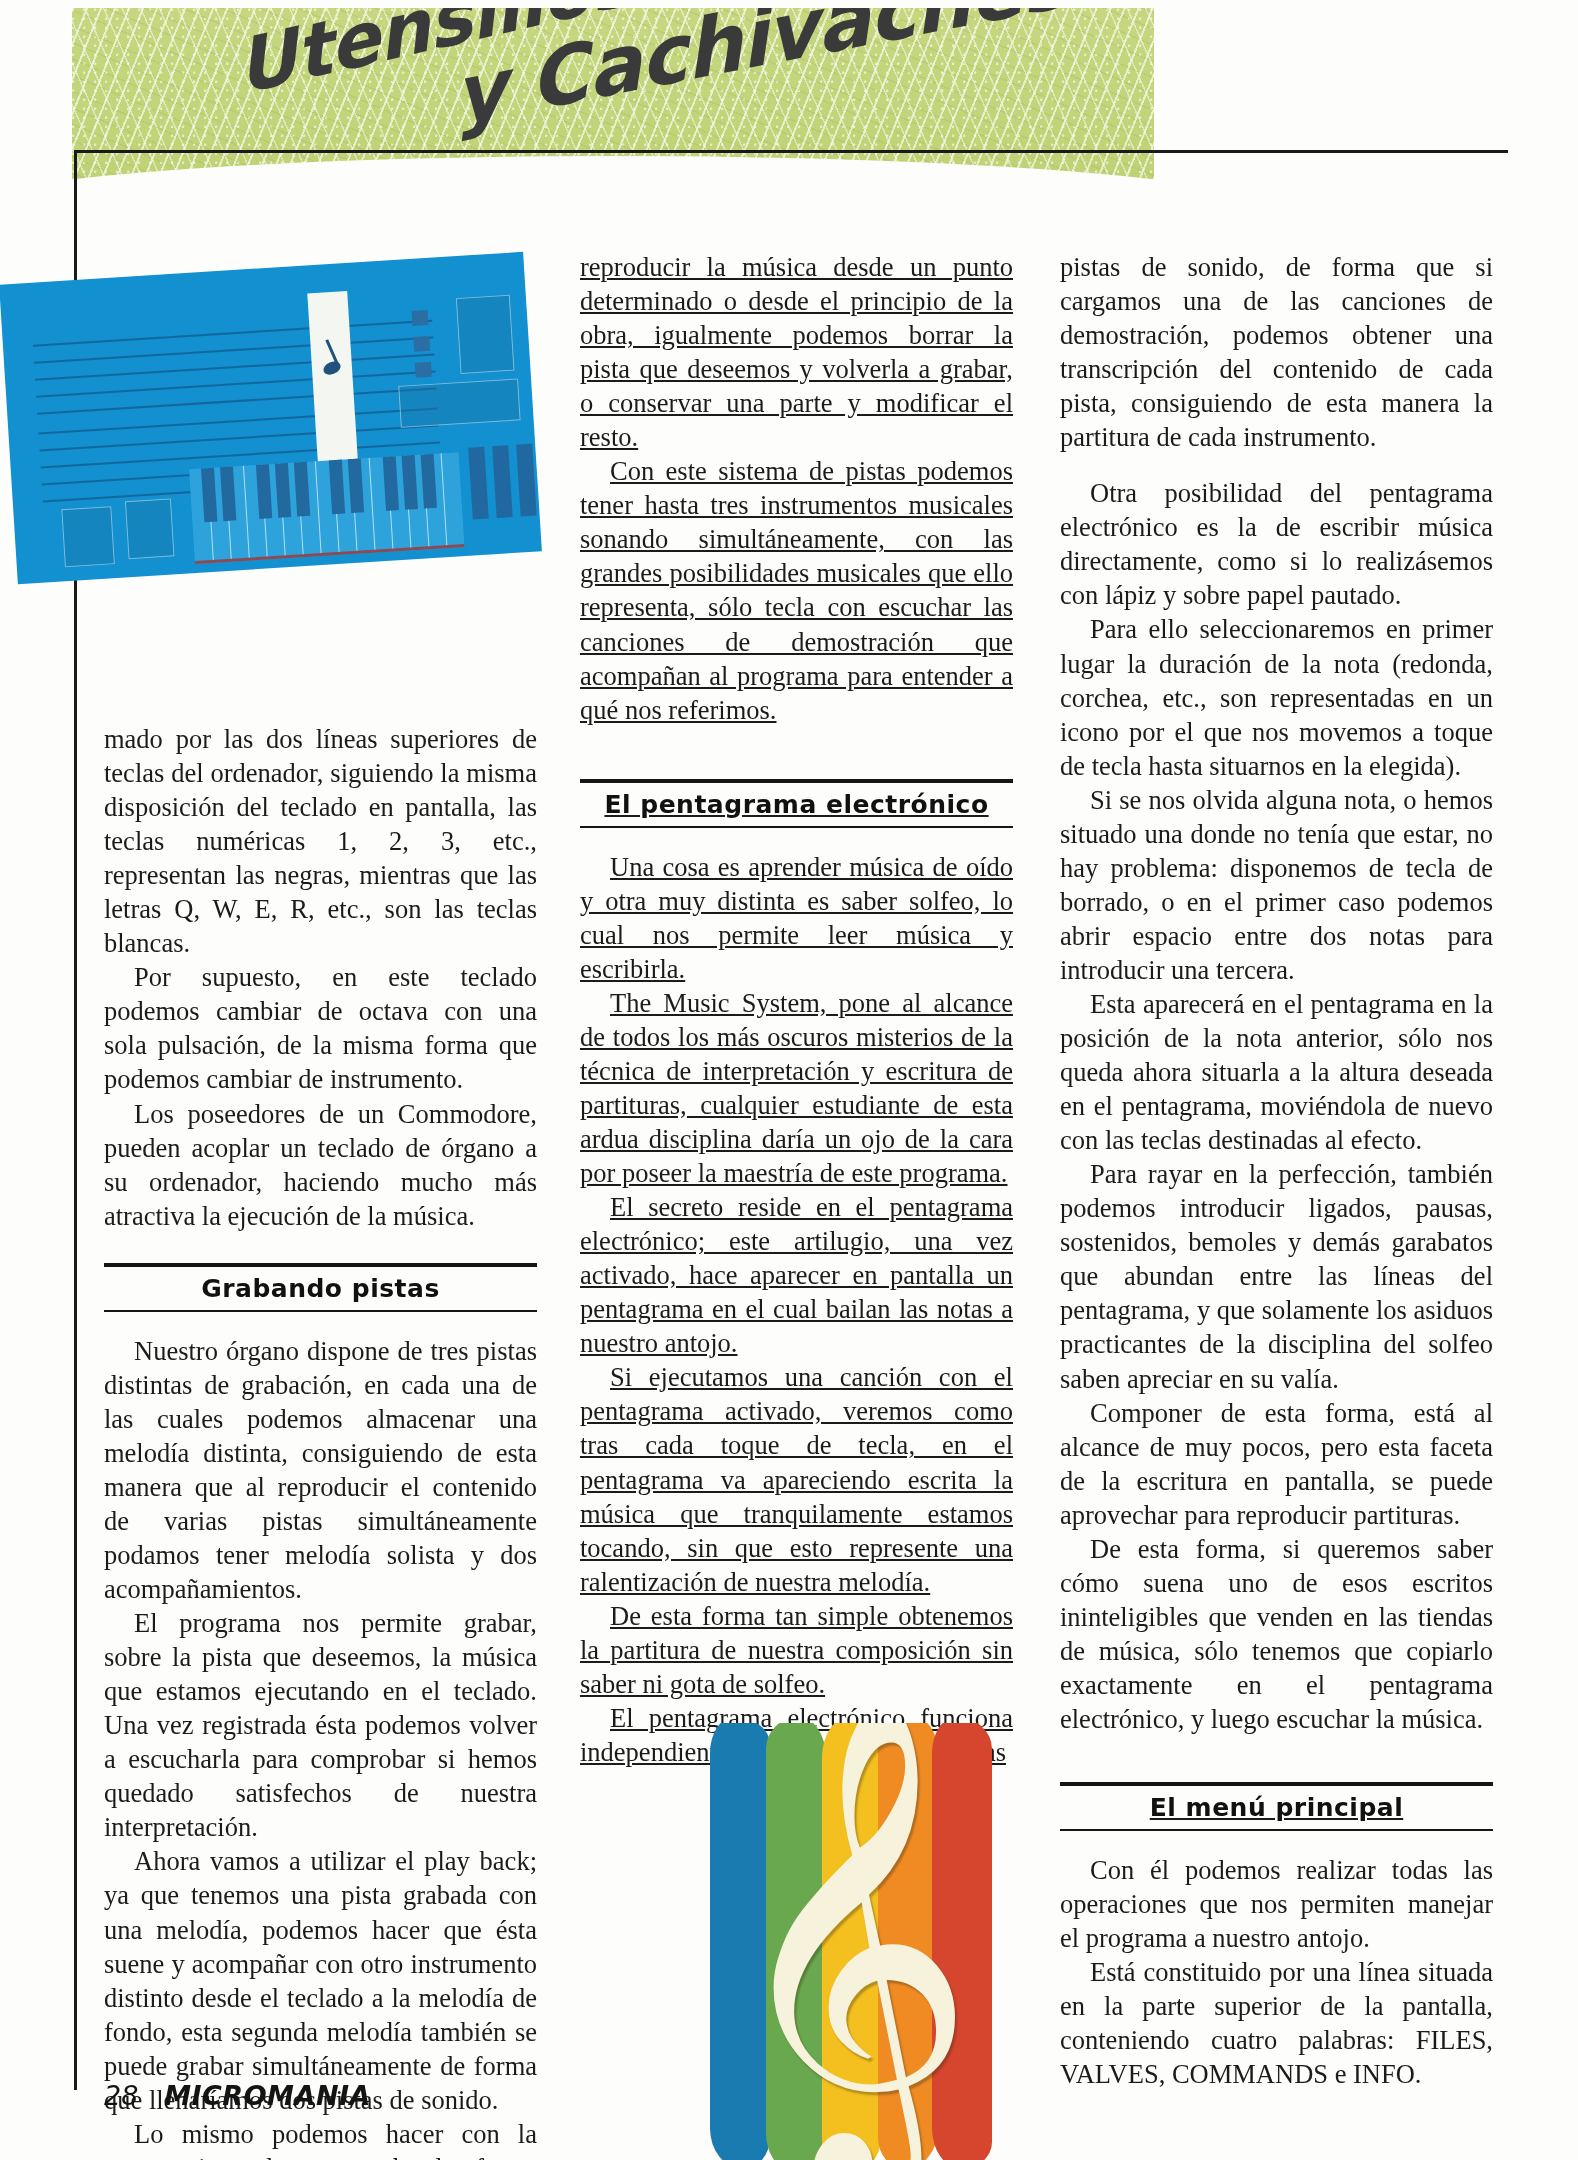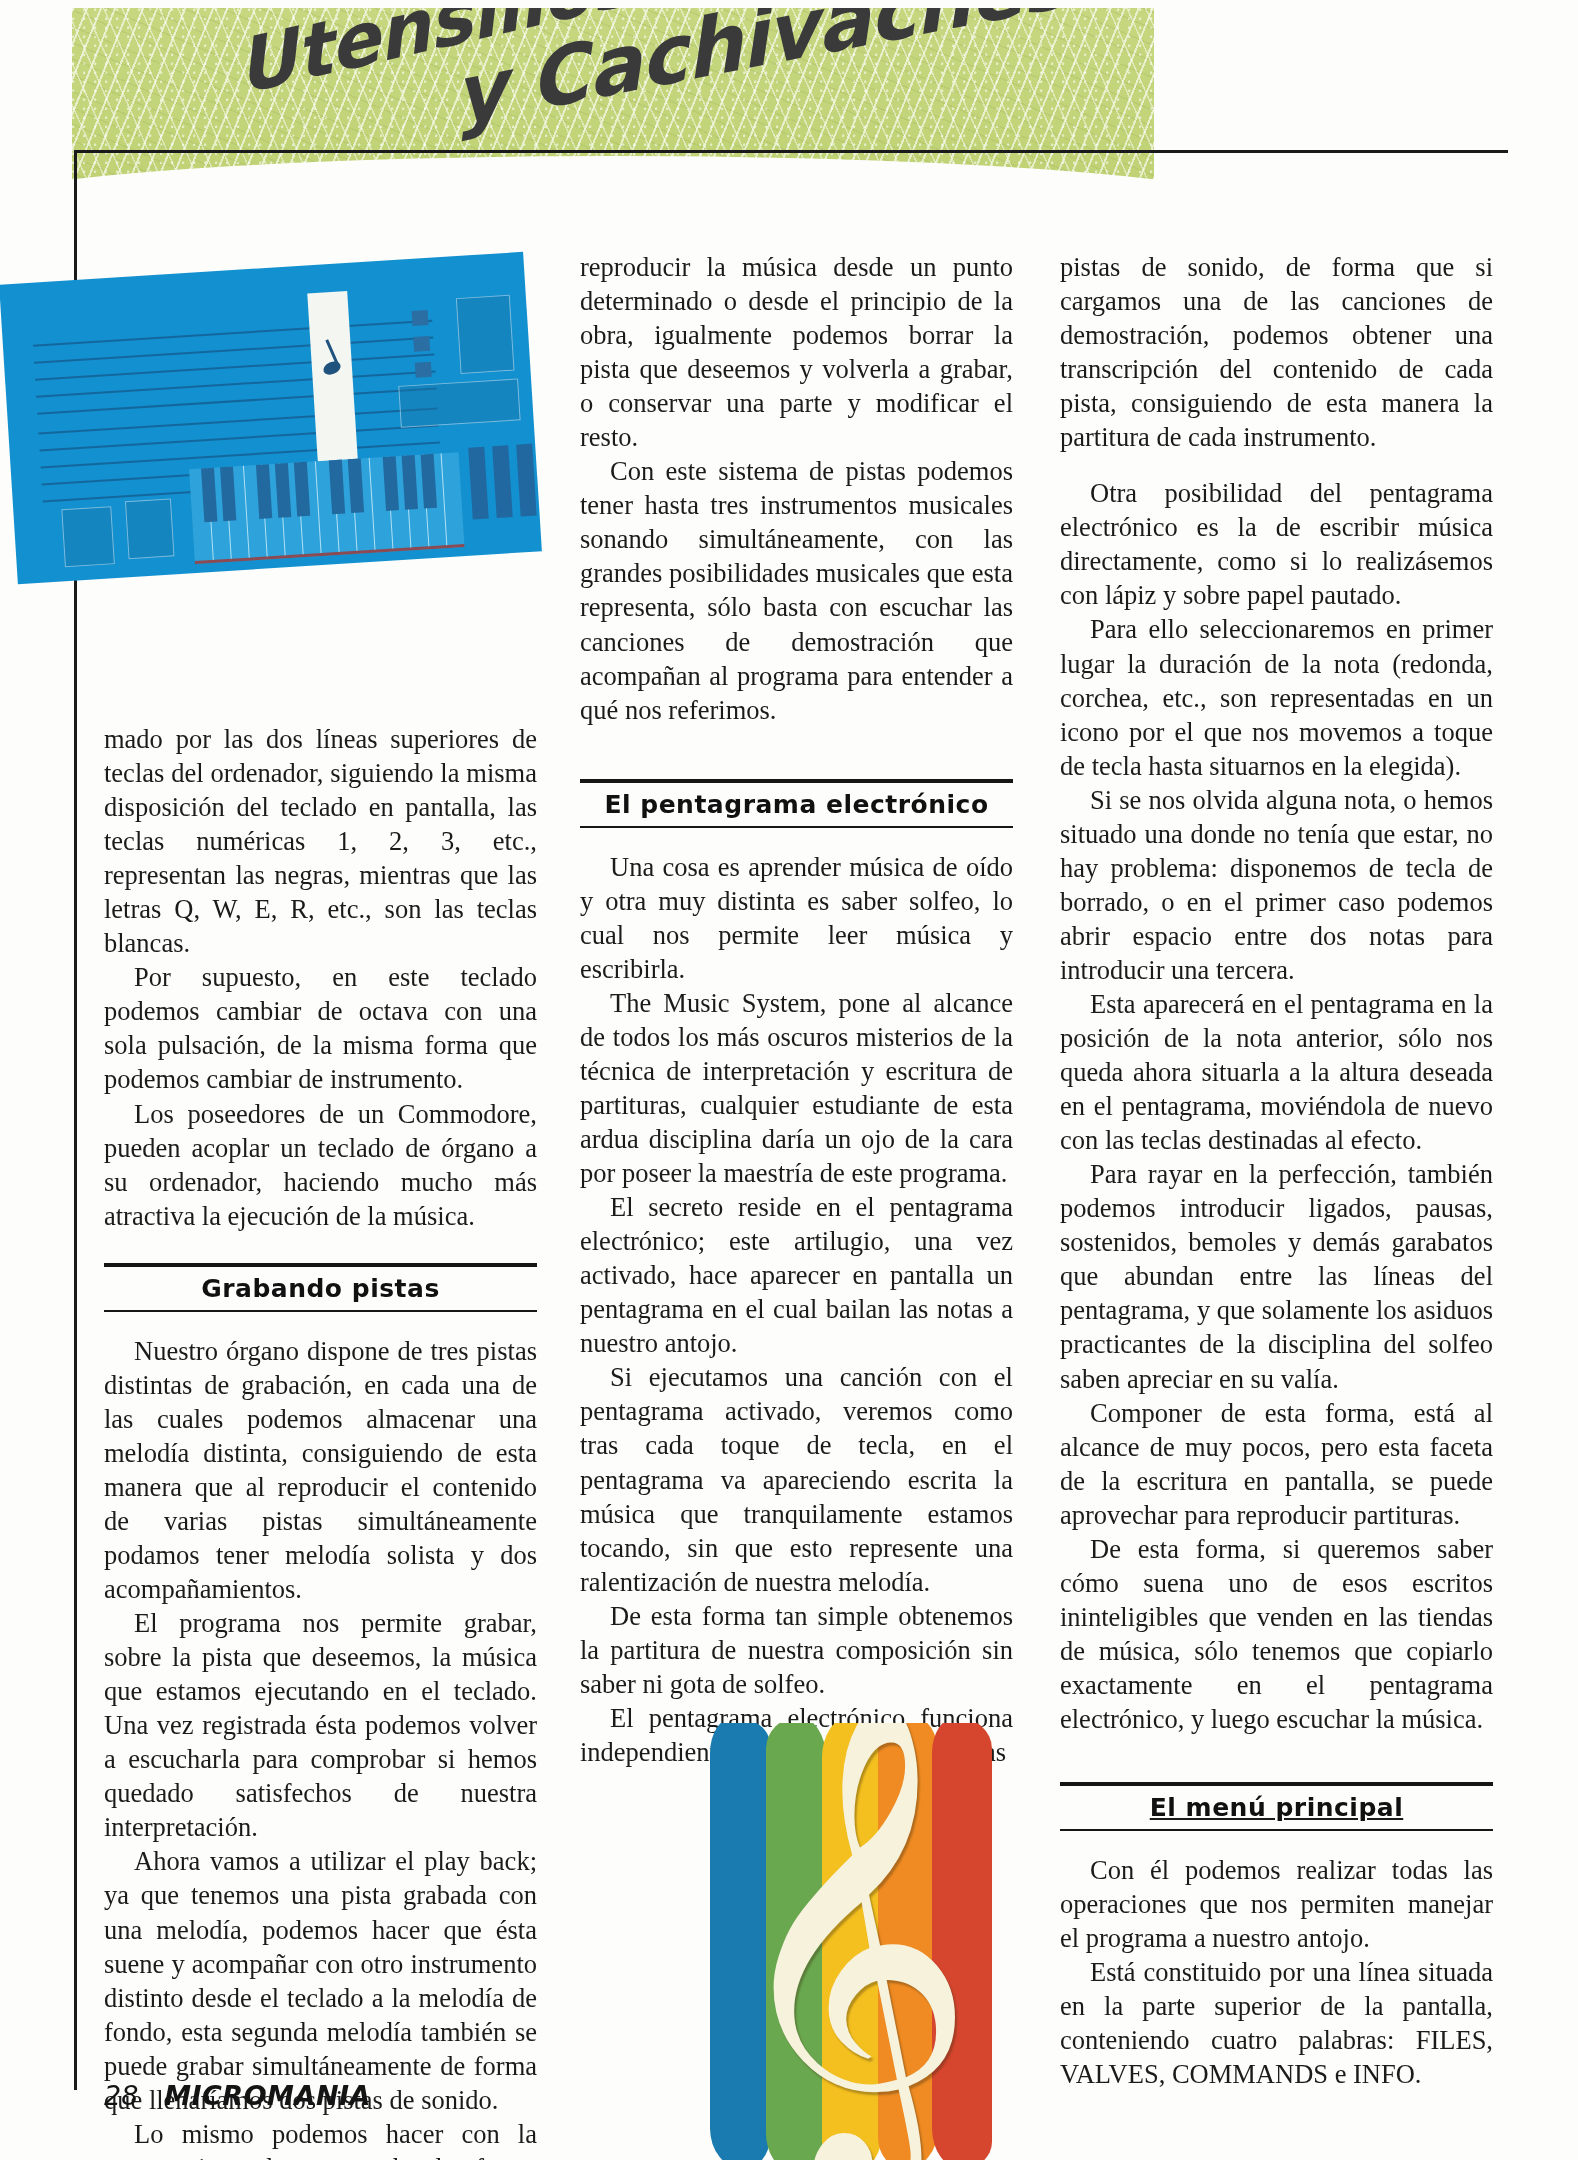--- a/index.html
+++ b/index.html
@@ -368,23 +368,23 @@
       <div class="rule-thin"></div>
     </div>
 
     <p class="gap">Nuestro órgano dispone de tres pistas distintas de grabación, en cada una de las cuales podemos almacenar una melodía distinta, consiguiendo de esta manera que al reproducir el contenido de varias pistas simultáneamente podamos tener melodía solista y dos acompañamientos.</p>
     <p>El programa nos permite grabar, sobre la pista que deseemos, la música que estamos ejecutando en el teclado. Una vez registrada ésta podemos volver a escucharla para comprobar si hemos quedado satisfechos de nuestra interpretación.</p>
     <p>Ahora vamos a utilizar el play back; ya que tenemos una pista grabada con una melodía, podemos hacer que ésta suene y acompañar con otro instrumento distinto desde el teclado a la melodía de fondo, esta segunda melodía también se puede grabar simultáneamente de forma que llenaríamos dos pistas de sonido.</p>
     <p>Lo mismo podemos hacer con la tercera pista y luego escuchar los frutos de nuestro talento musical, con las tres pistas sonando a la vez, o solamente escuchar una o dos pistas simultáneamente.</p>
 
   </div>
 
-  <div class="col col-2" style="top:250px;">
+  <div class="col col-2" style="top:250px;text-decoration:underline;">
     <p class="noindent">reproducir la música desde un punto determinado o desde el principio de la obra, igualmente podemos borrar la pista que deseemos y volverla a grabar, o conservar una parte y modificar el resto.</p>
-    <p>Con este sistema de pistas podemos tener hasta tres instrumentos musicales sonando simultáneamente, con las grandes posibilidades musicales que esta representa, sólo basta con escuchar las canciones de demostración que acompañan al programa para entender a qué nos referimos.</p>
+    <p>Con este sistema de pistas podemos tener hasta tres instrumentos musicales sonando simultáneamente, con las grandes posibilidades musicales que ello representa, sólo tecla con escuchar las canciones de demostración que acompañan al programa para entender a qué nos referimos.</p>
 
     <div class="section-head" style="margin-top:52px;">
       <div class="rule-thick"></div>
       <div class="head-label">El pentagrama electrónico</div>
       <div class="rule-thin"></div>
     </div>
 
     <p class="gap">Una cosa es aprender música de oído y otra muy distinta es saber solfeo, lo cual nos permite leer música y escribirla.</p>
     <p>The Music System, pone al alcance de todos los más oscuros misterios de la técnica de interpretación y escritura de partituras, cualquier estudiante de esta ardua disciplina daría un ojo de la cara por poseer la maestría de este programa.</p>
     <p>El secreto reside en el pentagrama electrónico; este artilugio, una vez activado, hace aparecer en pantalla un pentagrama en el cual bailan las notas a nuestro antojo.</p>

